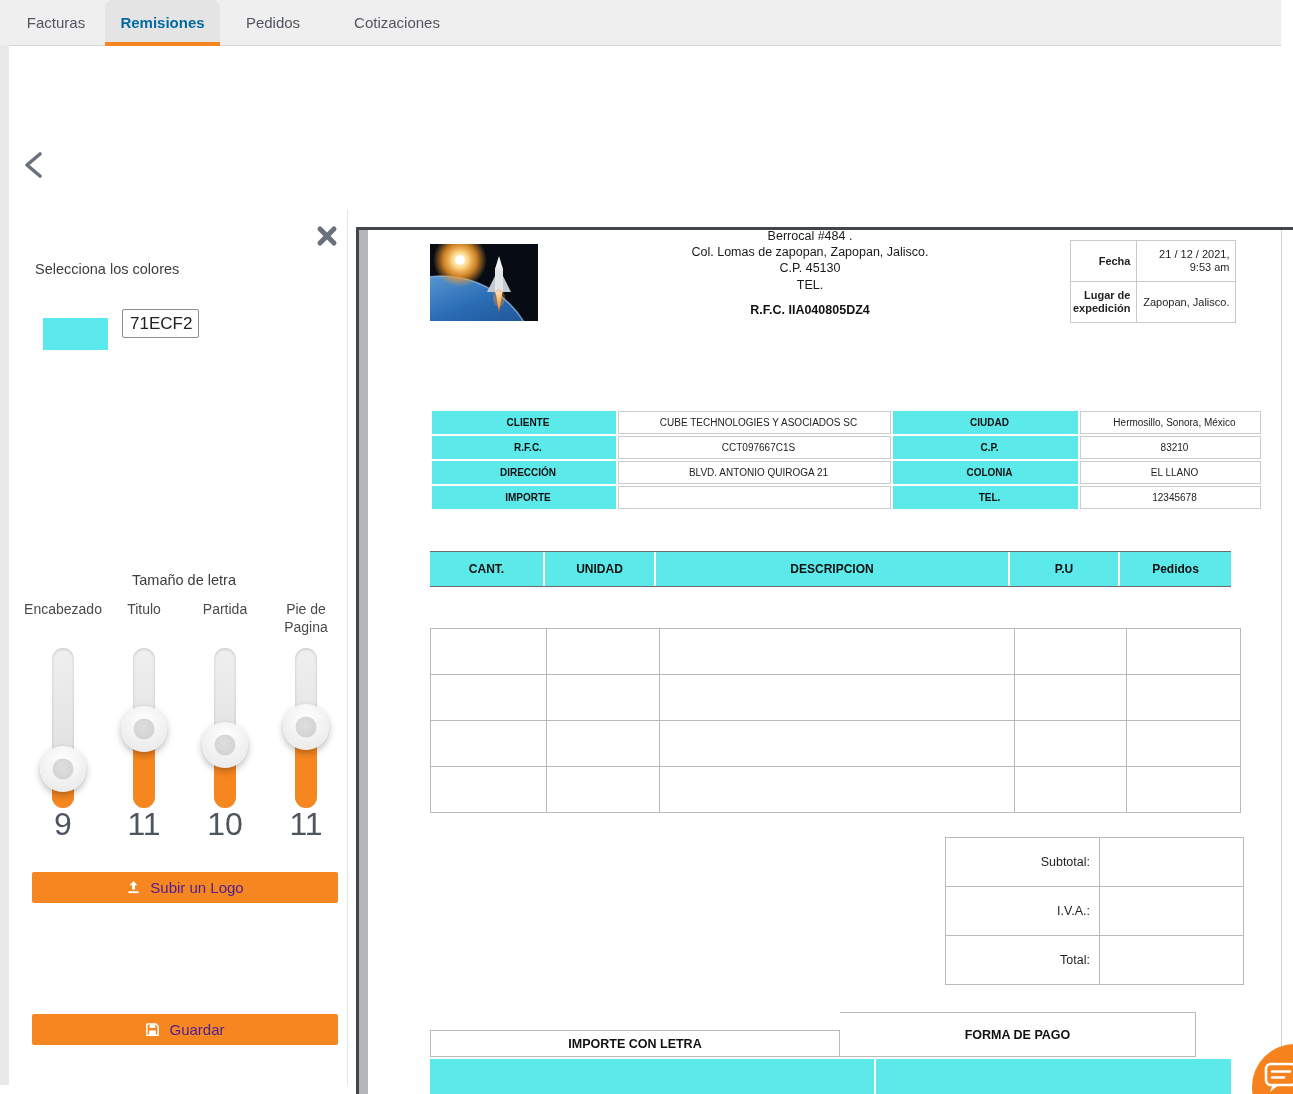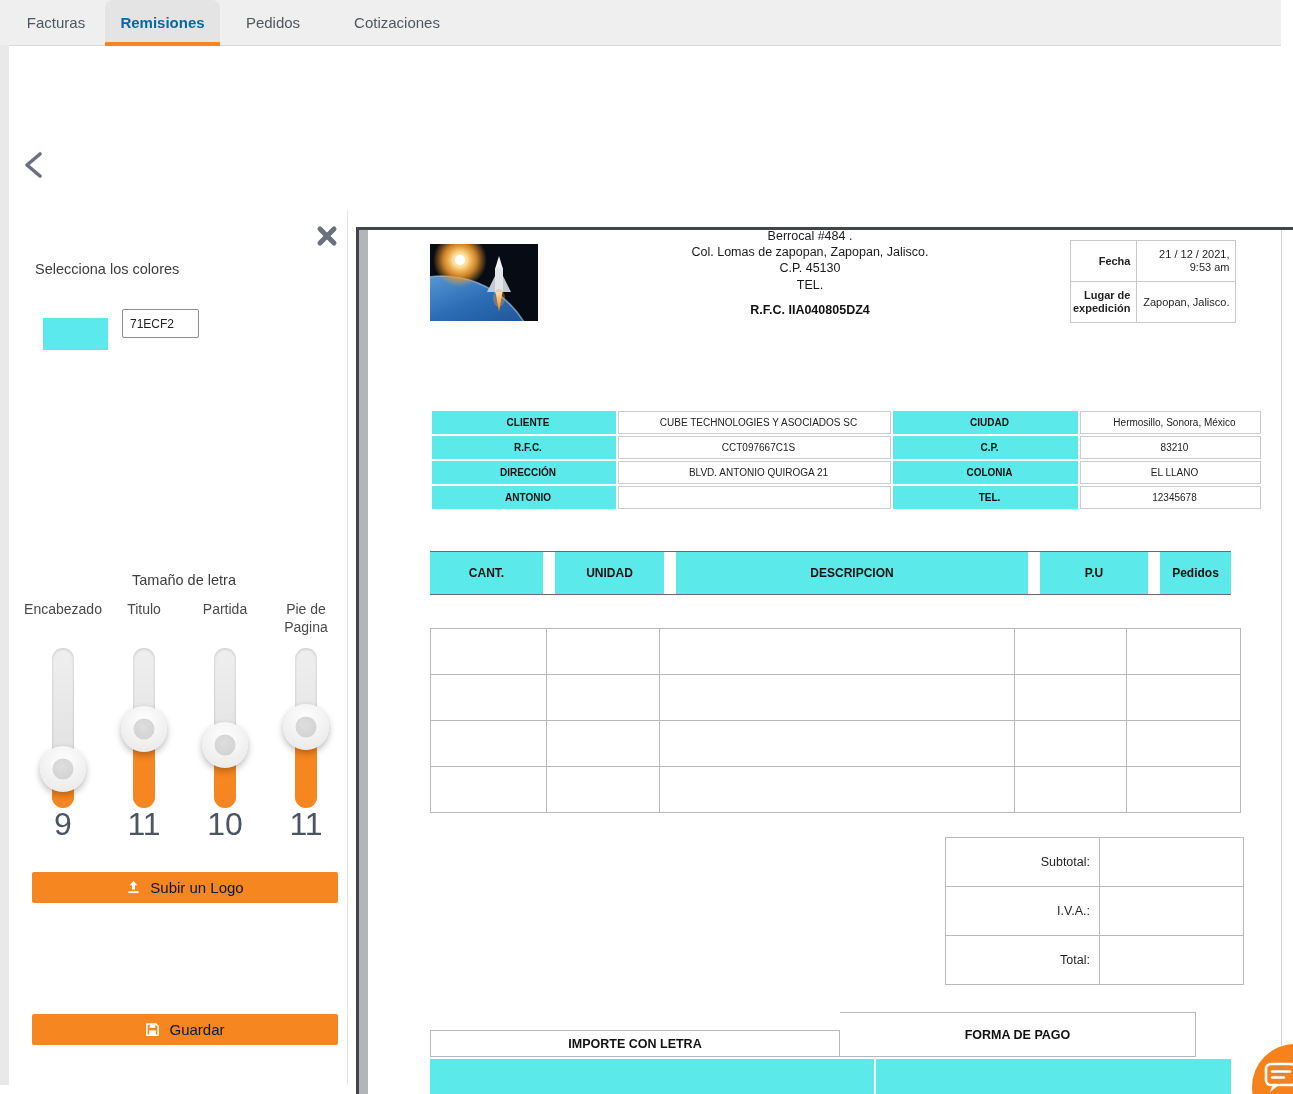--- a/index.html
+++ b/index.html
@@ -22,21 +22,21 @@
   .left-strip{position:absolute;left:0;top:45px;width:9px;height:1040px;background:#e9e9e9;}
 
   
   .back-btn{position:absolute;left:20px;top:150px;width:28px;height:30px;cursor:pointer;}
   .close-btn{position:absolute;left:316px;top:225px;width:22px;height:22px;cursor:pointer;}
   .panel-divider{position:absolute;left:347px;top:210px;width:1px;height:875px;background:#e6e6e6;}
 
   .colors-label{position:absolute;left:35px;top:261px;font-size:14.5px;color:#3d3d3d;}
   .color-swatch{position:absolute;left:43px;top:318px;width:65px;height:32px;cursor:pointer;}
   .color-input{position:absolute;left:122px;top:309px;width:68px;height:27px;border:1px solid #8f8f8f;
-       border-radius:2px;font-family:"Liberation Sans",sans-serif;font-size:12px;color:#222;padding:0 0 0 7px;}
+       border-radius:2px;font-family:"Liberation Sans",sans-serif;font-size:17px;color:#222;padding:0 0 0 7px;}
 
   .fontsize-title{position:absolute;left:22px;top:572px;width:324px;text-align:center;font-size:14.5px;color:#3d3d3d;}
 
   .slider-col{position:absolute;top:600px;width:80px;height:255px;text-align:center;}
   .slider-col .slider-label{font-size:14px;color:#4a4a4a;line-height:18px;}
   .slider-track{position:absolute;left:29px;top:48px;width:22px;height:160px;border-radius:11px;
        background:linear-gradient(#efefef,#dcdcdc);box-shadow:inset 0 1px 3px rgba(0,0,0,.18);cursor:pointer;}
   .slider-fill{position:absolute;left:0;bottom:0;width:100%;border-radius:11px;background:#f6861f;}
   .slider-thumb{position:absolute;left:50%;transform:translateX(-50%);width:46px;height:46px;border-radius:50%;
        background:radial-gradient(circle at 50% 32%,#ffffff,#ececec 75%);
@@ -44,21 +44,21 @@
   .slider-thumb::after{content:"";position:absolute;left:50%;top:50%;transform:translate(-50%,-50%);
        width:21px;height:21px;border-radius:50%;background:radial-gradient(circle at 45% 40%,#dedede,#cfcfcf);}
   .slider-value{position:absolute;top:206px;left:0;width:100%;font-size:32px;color:#4d5560;}
 
   .col1{left:23px;}  .col2{left:104px;} .col3{left:185px;} .col4{left:266px;}
   .col1 .slider-fill{height:39px;}  .col1 .slider-thumb{top:146px;}
   .col2 .slider-fill{height:79px;}  .col2 .slider-thumb{top:106px;}
   .col3 .slider-fill{height:63px;}  .col3 .slider-thumb{top:122px;}
   .col4 .slider-fill{height:81px;}  .col4 .slider-thumb{top:104px;}
 
-  .panel-btn{position:absolute;left:32px;width:306px;background:#f6861f;color:#0f172a;border:none;
+  .panel-btn{position:absolute;left:32px;width:306px;background:#f6861f;color:#4c1d95;border:none;
        border-radius:2px;font-family:"Liberation Sans",sans-serif;font-size:15px;
        display:flex;align-items:center;justify-content:center;gap:9px;cursor:pointer;}
   .btn-upload{top:872px;height:31px;}
   .btn-save{top:1014px;height:31px;}
 
   
   .preview{position:absolute;left:356px;top:227px;width:937px;height:867px;background:#fff;
        border-top:3px solid #42464a;border-left:3px solid #42464a;box-sizing:border-box;}
   .preview-scrollbar{position:absolute;left:359px;top:230px;width:9px;height:864px;background:#b2b6b8;}
   .preview-right-edge{position:absolute;left:1281px;top:230px;width:1px;height:864px;background:#d4d4d4;}
@@ -76,23 +76,23 @@
        padding:4px 6px 4px 2px;vertical-align:middle;}
   table.meta td.mlabel{font-weight:bold;width:57px;}
   table.meta td.mvalue{width:90px;}
   table.meta tr{height:41px;}
 
   table.client{position:absolute;left:430px;top:409px;width:801px;border-spacing:2px;table-layout:fixed;}
   table.client td{height:21px;font-size:10px;padding:0 0 0 8px;vertical-align:middle;text-align:center;}
   table.client td.clabel{background:var(--cyan);font-weight:bold;color:#111;}
   table.client td.cvalue{border:1px solid #ccc;color:#222;}
 
-  .items-header{position:absolute;left:430px;top:551px;width:801px;height:44px;box-sizing:border-box;
+  .items-header{position:absolute;left:430px;top:551px;width:801px;height:36px;box-sizing:border-box;
        border-top:1px solid #6a6a6a;border-bottom:1px solid #6a6a6a;background:#fff;
-       display:grid;grid-template-columns:113px 109px 352px 108px 1fr;gap:12px;}
+       display:grid;grid-template-columns:113px 109px 352px 108px 1fr;gap:2px;}
   .items-header .hcell{background:var(--cyan);display:flex;align-items:center;justify-content:center;
        font-size:12px;font-weight:bold;color:#111;}
 
   table.items-empty{position:absolute;left:430px;top:628px;width:801px;border-collapse:collapse;table-layout:fixed;}
   table.items-empty td{border:1px solid #b9b9b9;height:43px;}
 
   table.totals{position:absolute;left:945px;top:837px;border-collapse:collapse;table-layout:fixed;}
   table.totals td{border:1px solid #b9b9b9;height:46px;font-size:12.5px;vertical-align:middle;}
   table.totals td.tlabel{width:143px;text-align:right;padding-right:9px;}
   table.totals td.tvalue{width:141px;}
@@ -271,21 +271,21 @@
         <td class="clabel">C.P.</td>
         <td class="cvalue">83210</td>
       </tr>
       <tr>
         <td class="clabel">DIRECCIÓN</td>
         <td class="cvalue">BLVD. ANTONIO QUIROGA 21</td>
         <td class="clabel">COLONIA</td>
         <td class="cvalue">EL LLANO</td>
       </tr>
       <tr>
-        <td class="clabel">ANTONIO</td>
+        <td class="clabel">IMPORTE</td>
         <td class="cvalue"></td>
         <td class="clabel">TEL.</td>
         <td class="cvalue">12345678</td>
       </tr>
     </tbody>
       </table>
 
     <div class="items-header">
       <div class="hcell">CANT.</div>
       <div class="hcell">UNIDAD</div>

